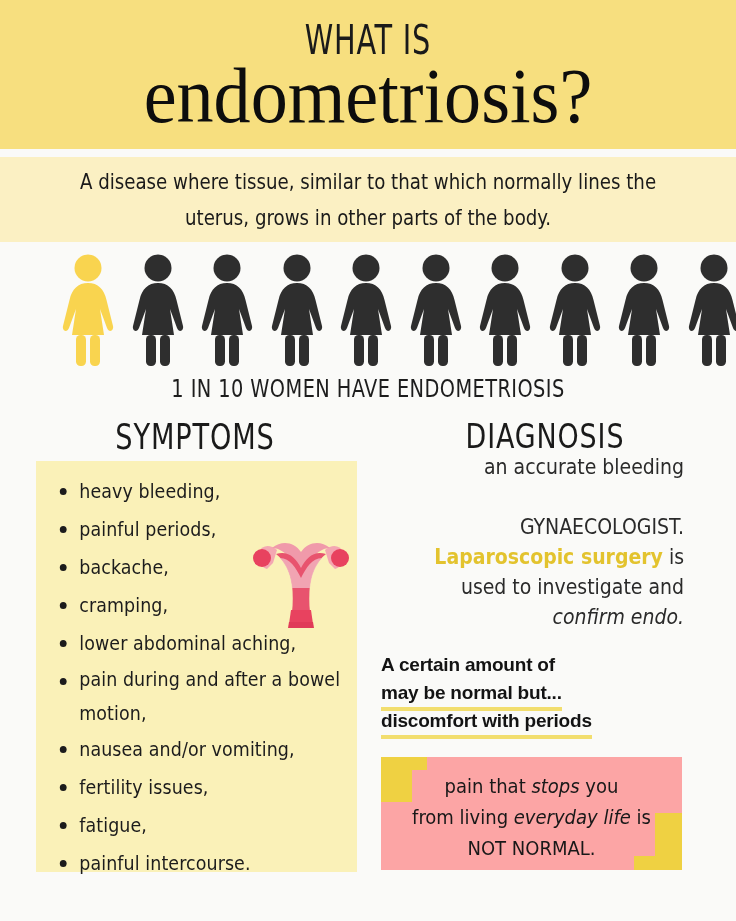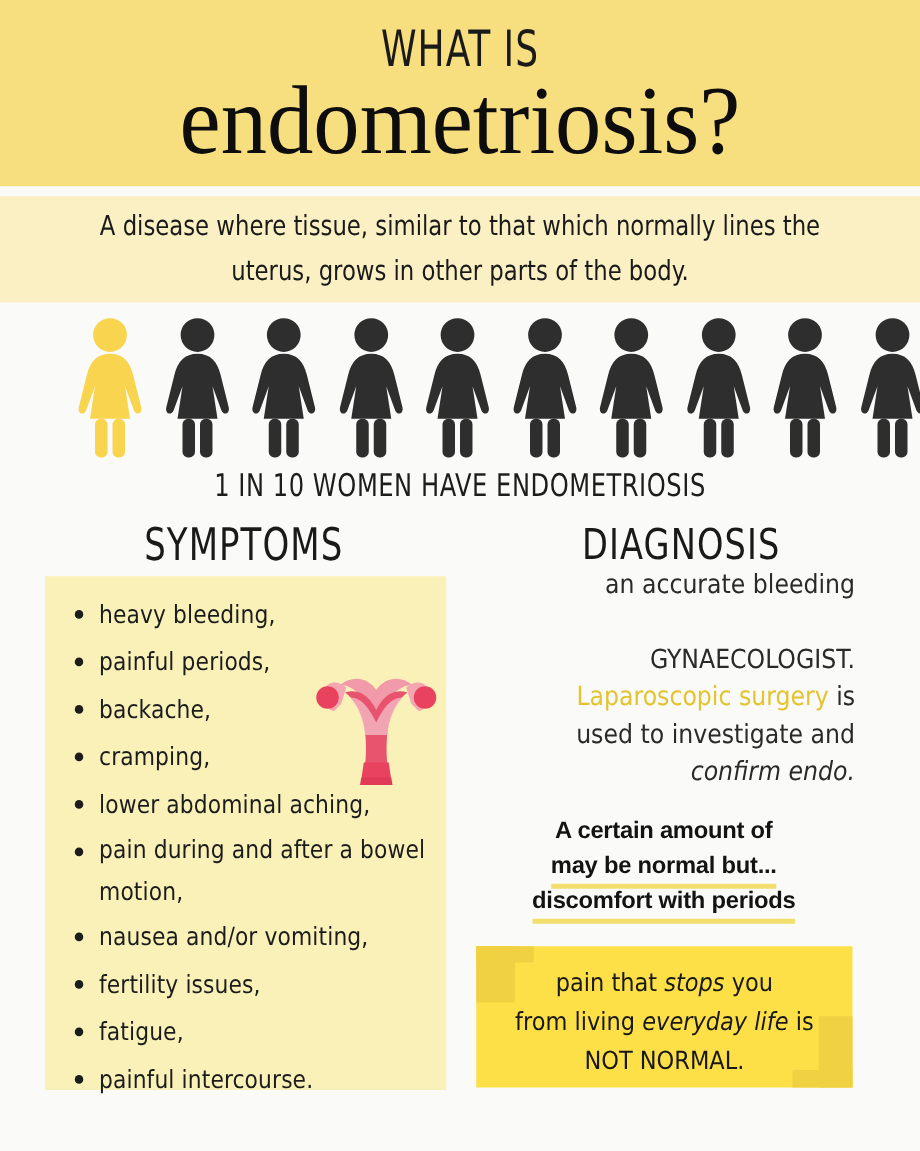--- a/index.html
+++ b/index.html
@@ -94,25 +94,25 @@
     position:absolute;left:380px;top:419px;width:330px;text-align:center;
     font-family:"Liberation Sans Narrow","DejaVu Sans Condensed","Liberation Sans",sans-serif;
     font-size:34px;letter-spacing:1px;color:#1A1A1A;line-height:1;
     transform:scaleX(.88);transform-origin:50% 50%;
   }
   .diagnosis-body{
     position:absolute;left:380px;top:452px;width:304px;text-align:right;
     font-size:21px;line-height:30px;color:#2A2A2A;
     font-family:"Liberation Sans Narrow","DejaVu Sans Condensed","Liberation Sans",sans-serif;
   }
-  .hl-yellow{color:#E3C32E;font-weight:normal;}
+  .hl-yellow{color:#E3C32E;font-weight:bold;}
   .ital{font-style:italic;}
 
   .warn-block{
-    position:absolute;left:381px;top:651px;width:300px;text-align:center;
+    position:absolute;left:381px;top:651px;width:300px;text-align:left;
     font-size:19px;line-height:28px;font-weight:bold;color:#131313;
     font-family:"Liberation Sans","DejaVu Sans",sans-serif;
     letter-spacing:-.2px;
   }
   .warn-line{position:relative;display:block;}
   .ul-mark{position:relative;display:inline-block;}
   .ul-mark::after{
     content:"";position:absolute;left:0;right:0;bottom:-4px;height:4px;
     background:#F2DE6E;
   }
@@ -335,21 +335,21 @@
     <span>used to investigate and</span><br>
     <span class="ital">confirm endo.</span>
   </div>
 
   <div class="warn-block">
     <span class="warn-line">A certain amount of</span>
     <span class="warn-line"><span class="ul-mark">may be normal but...</span></span>
     <span class="warn-line"><span class="ul-mark">discomfort with periods</span></span>
   </div>
 
-  <div class="callout" style="background: #fde047;">
+  <div class="callout" style="background: #fca5a5;">
     <div class="corner-tl" style="background: rgb(239, 209, 66);"></div>
     <div class="corner-tl2" style="background: rgb(239, 209, 66);"></div>
     <div class="corner-br" style="background: rgb(239, 209, 66);"></div>
     <div class="corner-br2" style="background: rgb(239, 209, 66);"></div>
     <div class="callout-text">
       <span>pain that </span><span class="ital">stops</span><span> you</span><br>
       <span>from living </span><span class="ital">everyday life</span><span> is</span><br>
       <span>NOT NORMAL.</span>
     </div>
   </div>

